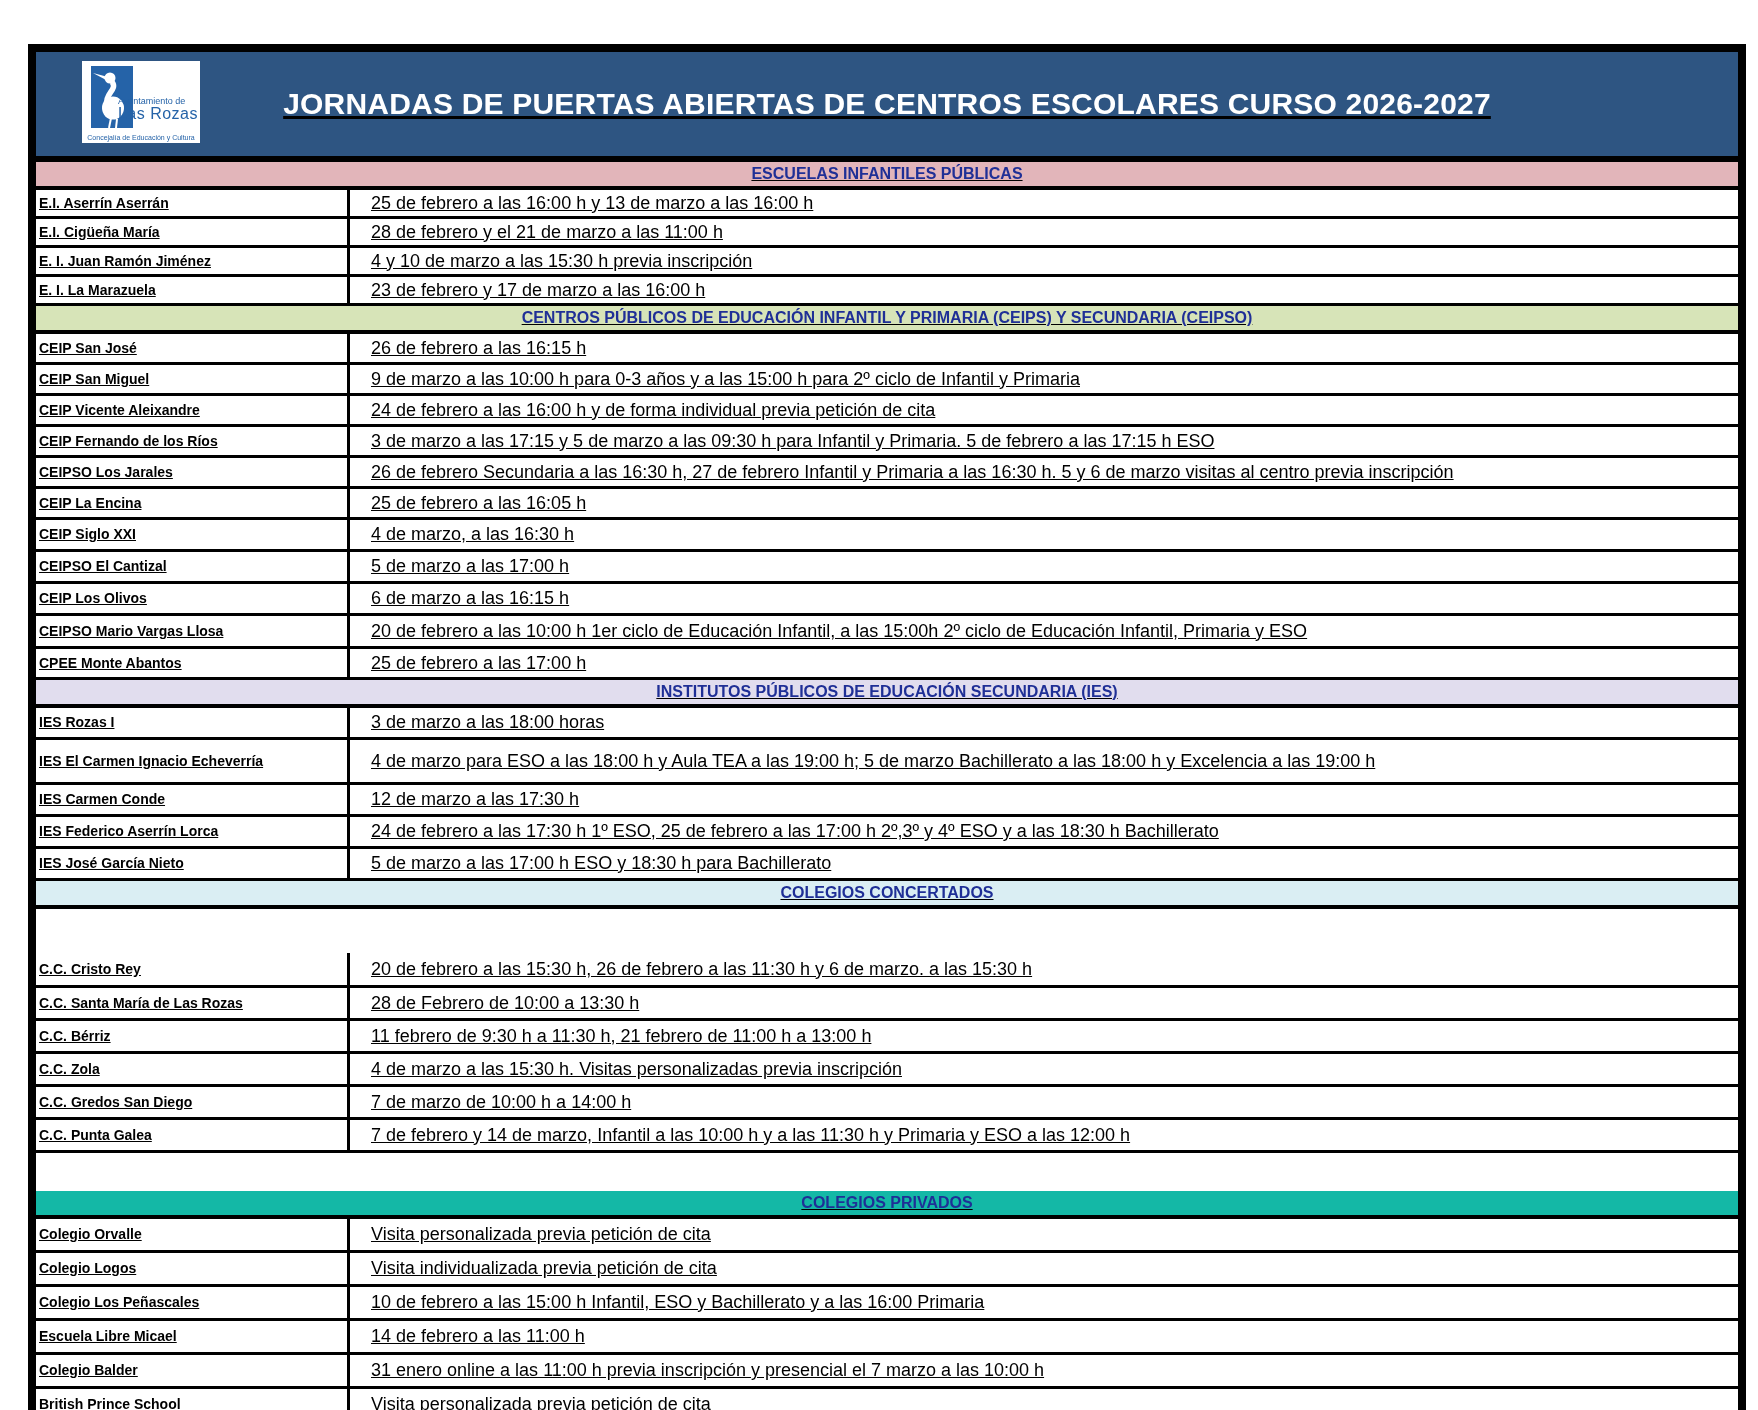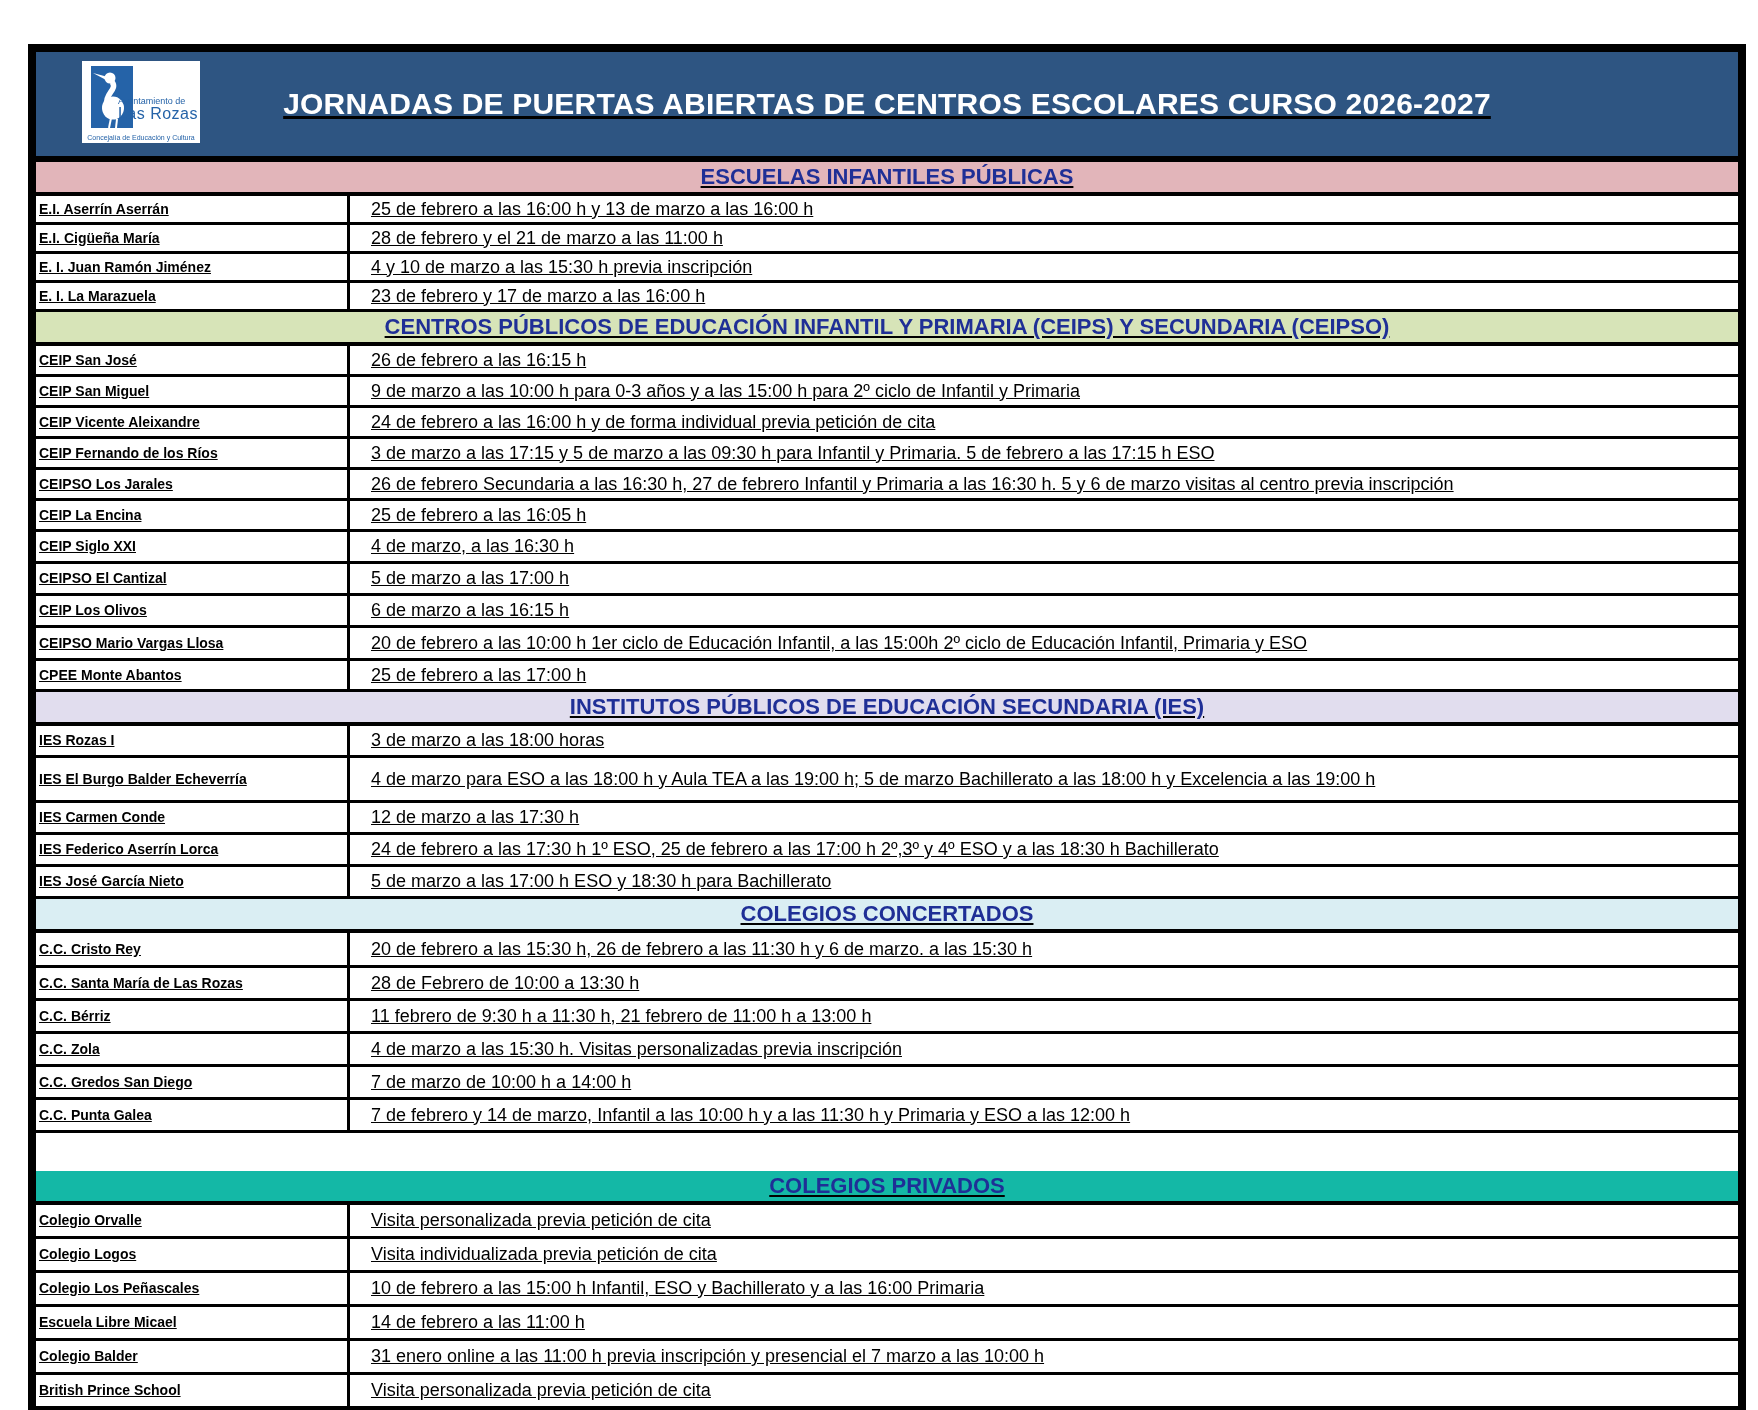--- a/index.html
+++ b/index.html
@@ -35,38 +35,38 @@
   .logo-sub{
     position:absolute;bottom:2px;left:0;right:0;text-align:center;
     font-size:7px;color:#2563a8;white-space:nowrap;
   }
   .title{
     color:#ffffff;font-size:30px;font-weight:bold;margin:0;
     letter-spacing:0.2px;
   }
   
   .sechead{
-    height:34px;box-sizing:border-box;
+    height:28px;box-sizing:border-box;
     display:flex;align-items:center;justify-content:center;
-    font-weight:bold;font-size:22px;
+    font-weight:bold;font-size:16px;
     border-bottom:4px solid #000;
   }
   
   .row{
     display:flex;height:31px;box-sizing:border-box;
     border-bottom:3px solid #000;background:#fff;
   }
   .cell{display:flex;align-items:center;box-sizing:border-box;}
   .name{
     width:314px;min-width:314px;border-right:3px solid #000;
     font-weight:bold;font-size:14px;padding:4px 3px;line-height:1.02;text-align:center;
   }
   .sched{flex:1;font-size:18px;padding:0 21px;white-space:nowrap;overflow:hidden;}
   .h29{height:29px;} .h32{height:32px;} .h33{height:33px;}
-  .h34{height:34px;} .h35{height:35px;} .h45{height:45px;}
+  .h34{height:34px;} .h35{height:35px;margin-top:44px;} .h45{height:45px;}
   
   .footnote{
     height:32px;box-sizing:border-box;border-top:2px solid #000;
     display:flex;align-items:center;justify-content:center;
     font-style:italic;font-size:19px;color:#000;
   }
 </style>
 </head>
 <body>
 
@@ -161,21 +161,21 @@
     </div>
   </div>
 
   <div>
     <div class="sechead" style="background-color: rgb(225, 221, 238); color: rgb(31, 47, 150);">INSTITUTOS PÚBLICOS DE EDUCACIÓN SECUNDARIA (IES)</div>
     <div class="row h32">
       <div class="cell name">IES Rozas I</div>
       <div class="cell sched">3 de marzo a las 18:00 horas</div>
     </div>
     <div class="row h45">
-      <div class="cell name">IES El Burgo Balder Echeverría</div>
+      <div class="cell name">IES El Carmen Ignacio Echeverría</div>
       <div class="cell sched">4 de marzo para ESO a las 18:00 h y Aula TEA a las 19:00 h; 5 de marzo Bachillerato a las 18:00 h y Excelencia a las 19:00 h</div>
     </div>
     <div class="row h32">
       <div class="cell name">IES Carmen Conde</div>
       <div class="cell sched">12 de marzo a las 17:30 h</div>
     </div>
     <div class="row h32">
       <div class="cell name">IES Federico Aserrín Lorca</div>
       <div class="cell sched">24 de febrero a las 17:30 h 1º ESO, 25 de febrero a las 17:00 h 2º,3º y 4º ESO y a las 18:30 h Bachillerato</div>
     </div>

